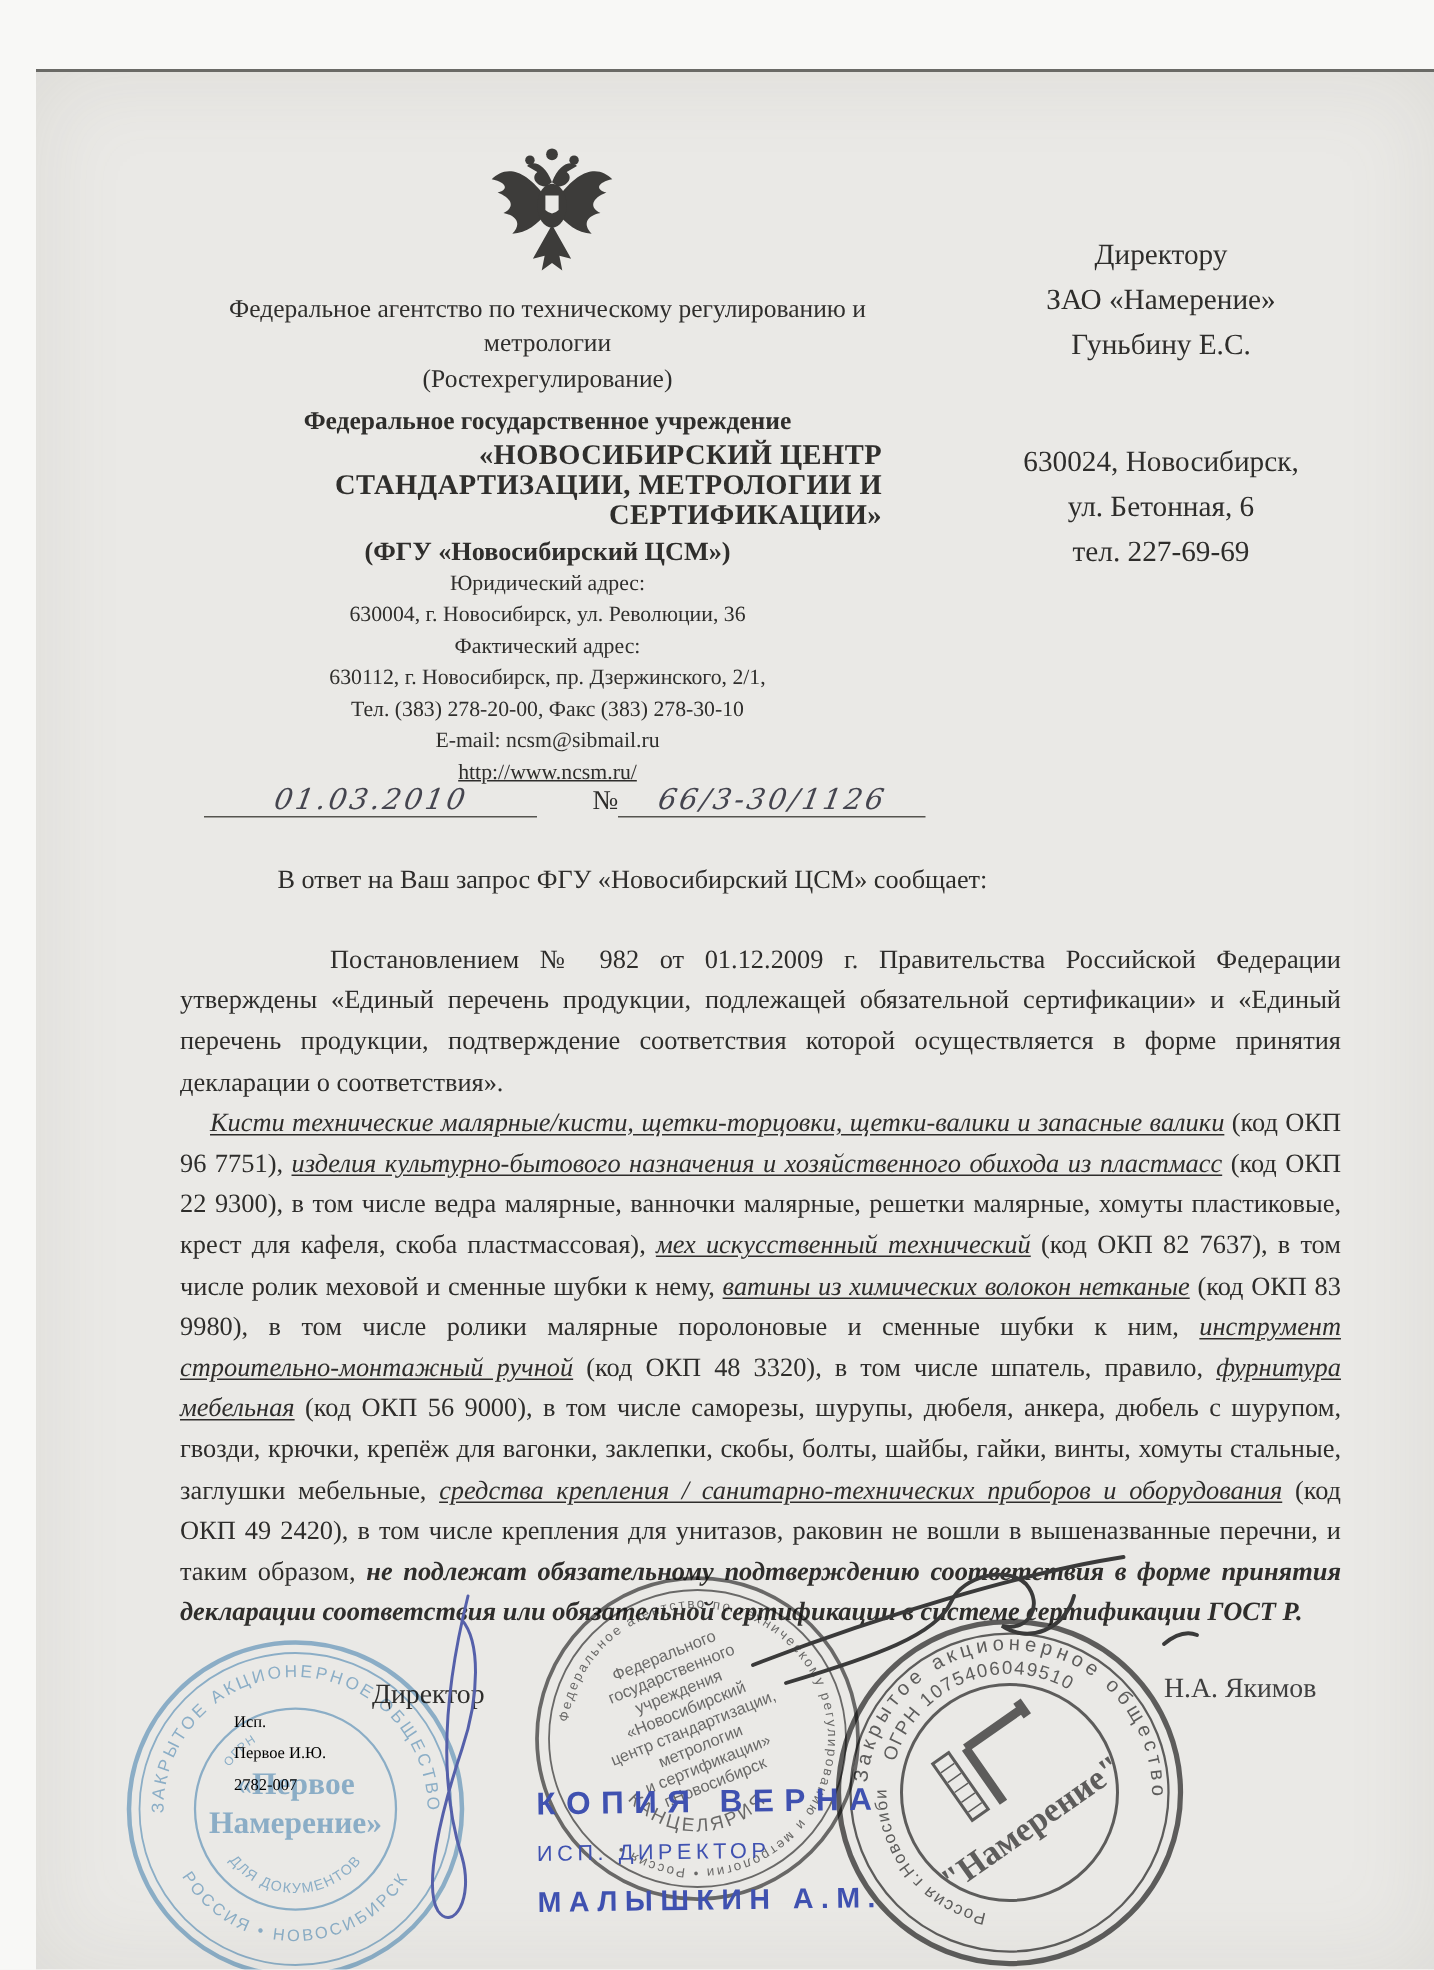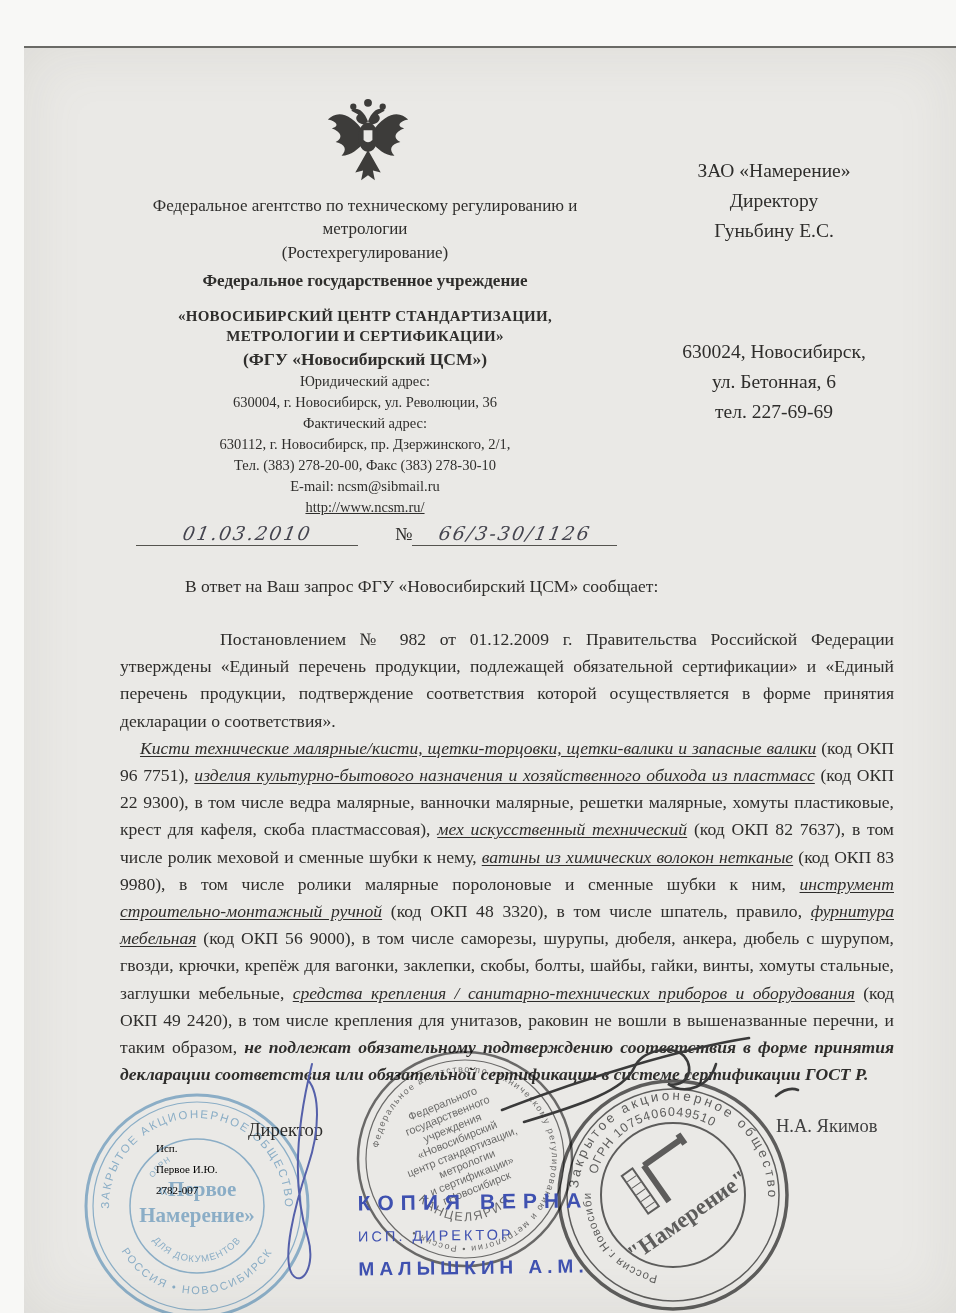--- a/index.html
+++ b/index.html
@@ -15,28 +15,28 @@
     box-shadow:inset 0 0 60px rgba(120,120,110,.12);
   }
   .abs{position:absolute;}
   .doc-text{color:#2e2d2b;}
 
   
   .sender-block{left:118px;top:146px;width:446px;text-align:center;color:#2f2e2c;}
   .sender-agency{font-size:17px;line-height:23px;}
   .sender-short{font-size:17px;margin-top:3px;}
   .sender-inst{font-weight:bold;font-size:17px;line-height:23px;margin-top:6px;text-align:center;}
-  .sender-name{font-weight:bold;font-size:15px;line-height:20px;margin-top:14px;letter-spacing:.3px;}
+  .sender-name{font-weight:bold;font-size:19px;line-height:20px;margin-top:2px;letter-spacing:.3px;text-align:right;}
   .sender-fgu{font-weight:bold;font-size:17.5px;margin-top:3px;}
   .sender-addr{font-size:14.5px;line-height:19px;margin-top:2px;}
   .sender-site{text-decoration:underline;}
 
   
   .recipient-block{left:594px;top:108px;width:312px;text-align:center;color:#2e2d2b;font-size:19.5px;line-height:30px;}
-  .recipient-addr{margin-top:91px;}
+  .recipient-addr{margin-top:48px;}
 
   
   .ref-row{left:112px;top:474px;width:560px;color:#2e2d2b;font-size:18px;}
   .hand{
     font-family:"DejaVu Serif",serif;font-style:italic;color:#45454f;
     display:inline-block;transform:skewX(-10deg);letter-spacing:2px;font-size:19px;
   }
   .uline{display:inline-block;border-bottom:1.5px solid #55544f;text-align:center;}
 
   
@@ -94,22 +94,22 @@
     <div class="sender-addr">Юридический адрес:</div>
     <div class="sender-addr">630004, г. Новосибирск, ул. Революции, 36</div>
     <div class="sender-addr">Фактический адрес:</div>
     <div class="sender-addr">630112, г. Новосибирск, пр. Дзержинского, 2/1,</div>
     <div class="sender-addr">Тел. (383) 278-20-00, Факс (383) 278-30-10</div>
     <div class="sender-addr">E-mail: ncsm@sibmail.ru</div>
     <div class="sender-addr sender-site">http://www.ncsm.ru/</div>
   </div>
 
   <div class="abs recipient-block">
+    <div>Директору</div>
     <div>ЗАО «Намерение»</div>
-    <div>Директору</div>
     <div>Гуньбину Е.С.</div>
     <div class="recipient-addr">630024, Новосибирск,</div>
     <div>ул. Бетонная, 6</div>
     <div>тел. 227-69-69</div>
   </div>
 
   <div class="abs ref-row">
     <span class="uline" style="width:222px;"><span class="hand">01.03.2010</span></span>
     <span style="display:inline-block;width:28px;"></span>
     <span>№</span><span class="uline" style="width:205px;"><span class="hand">66/3-30/1126</span></span>

